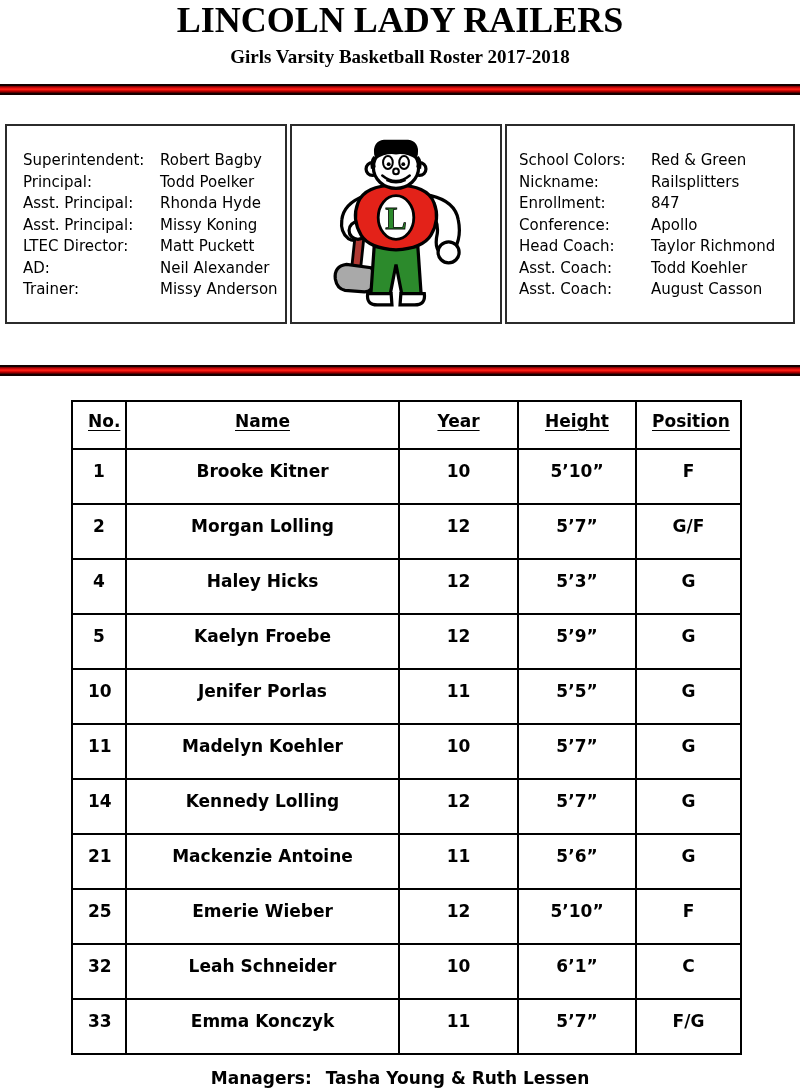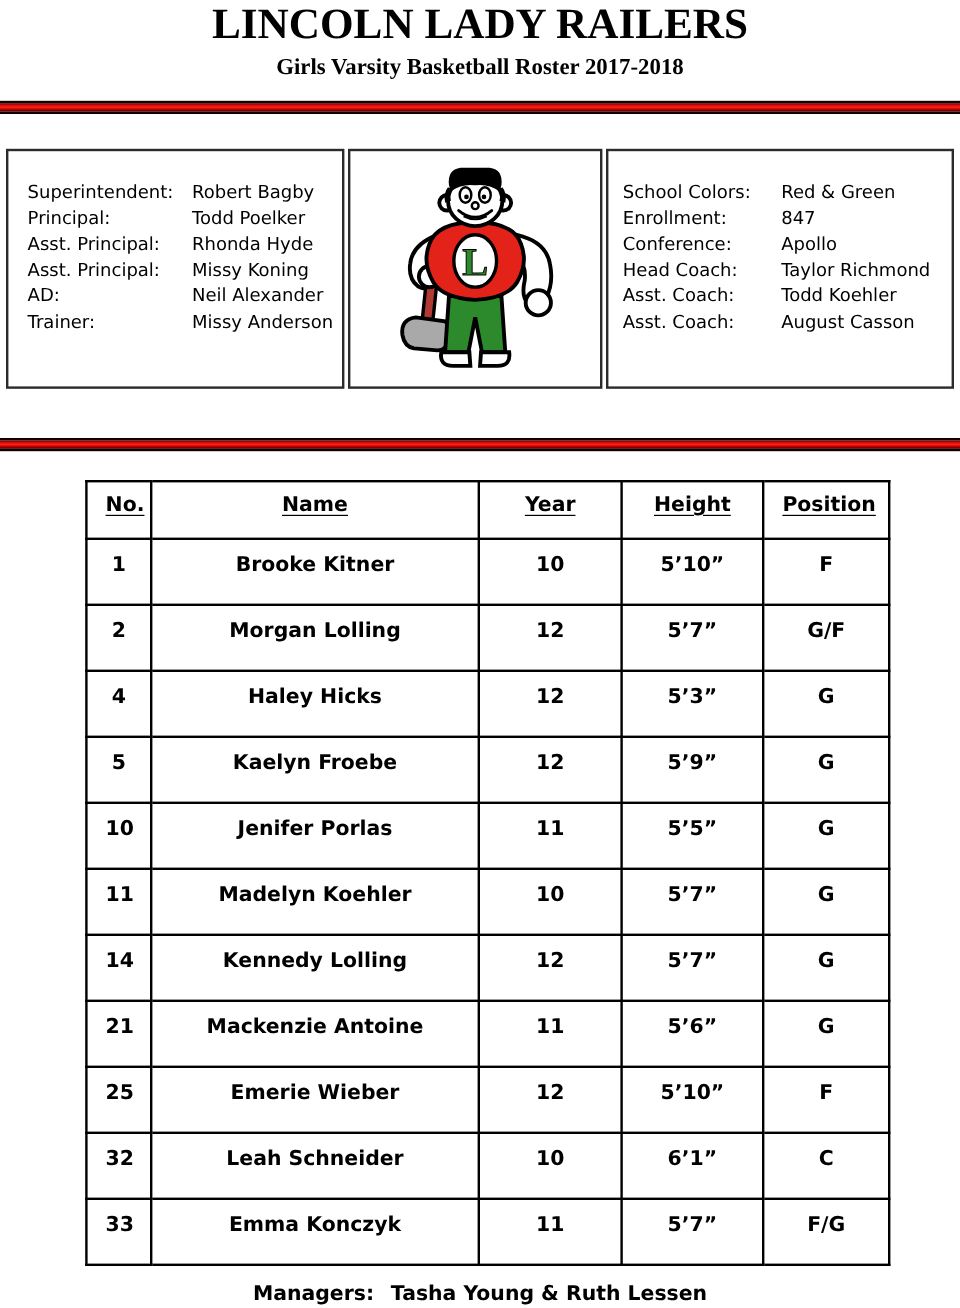--- a/index.html
+++ b/index.html
@@ -81,20 +81,24 @@
         </div>
         <div class="info-line">
           <span class="info-label">Asst. Principal:</span>
           <span class="info-value">Rhonda Hyde</span>
         </div>
         <div class="info-line">
           <span class="info-label">Asst. Principal:</span>
           <span class="info-value">Missy Koning</span>
         </div>
         <div class="info-line">
+          <span class="info-label">LTEC Director:</span>
+          <span class="info-value">Matt Puckett</span>
+        </div>
+        <div class="info-line">
           <span class="info-label">AD:</span>
           <span class="info-value">Neil Alexander</span>
         </div>
         <div class="info-line">
           <span class="info-label">Trainer:</span>
           <span class="info-value">Missy Anderson</span>
         </div>
       </div>
 
     <div class="info-box info-mid">
@@ -139,20 +143,24 @@
 
         <path d="M88,50 Q105,64 122,50" fill="none" stroke="#000" stroke-width="3" stroke-linecap="round"></path>
         <path d="M93,56 Q105,62 117,56" fill="none" stroke="#000" stroke-width="2"></path>
       </svg>
     </div>
 
     <div class="info-box info-right" id="right-info">
         <div class="info-line">
           <span class="info-label">School Colors:</span>
           <span class="info-value">Red &amp; Green</span>
+        </div>
+        <div class="info-line">
+          <span class="info-label">Nickname:</span>
+          <span class="info-value">Railsplitters</span>
         </div>
         <div class="info-line">
           <span class="info-label">Enrollment:</span>
           <span class="info-value">847</span>
         </div>
         <div class="info-line">
           <span class="info-label">Conference:</span>
           <span class="info-value">Apollo</span>
         </div>
         <div class="info-line">

